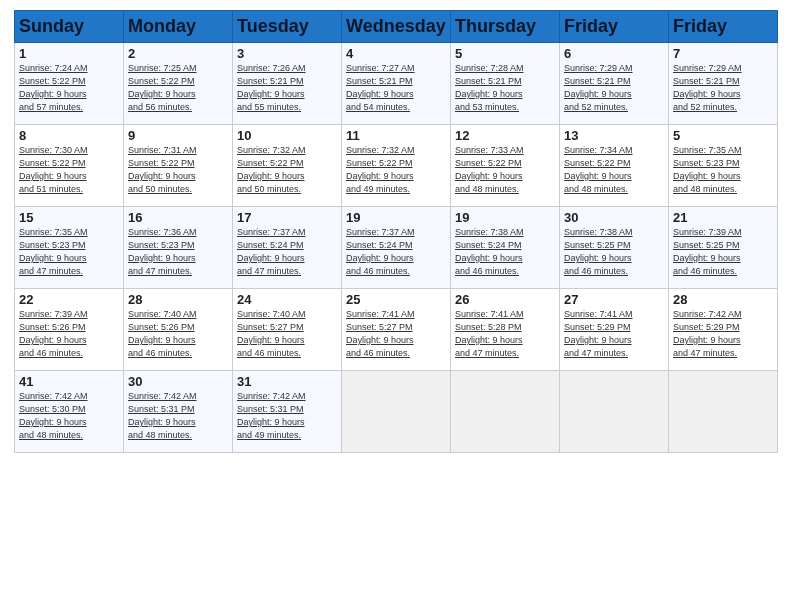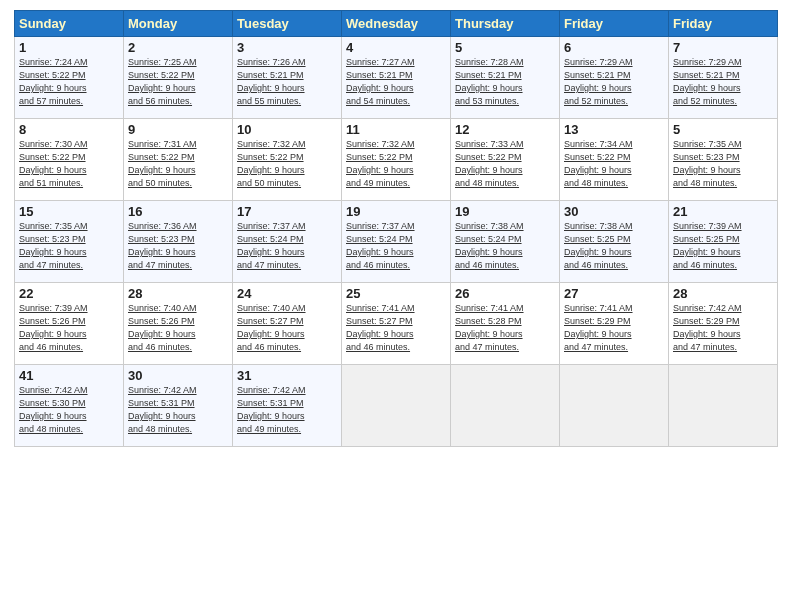--- a/index.html
+++ b/index.html
@@ -42,22 +42,22 @@
       font-size: 15px;
       color: #555;
     }
     table {
       width: 100%;
       border-collapse: collapse;
       table-layout: fixed;
     }
     thead th {
       background: #2176c7;
-      color: #fef9c3;
-      font-size: 13px;
+      color: #0f172a;
+      font-size: 18px;
       font-weight: bold;
       padding: 5px 4px;
       text-align: left;
       border: 1px solid #1a5fa0;
     }
     tbody td {
       border: 1px solid #ccc;
       vertical-align: top;
       padding: 3px 4px;
       font-size: 9.5px;

